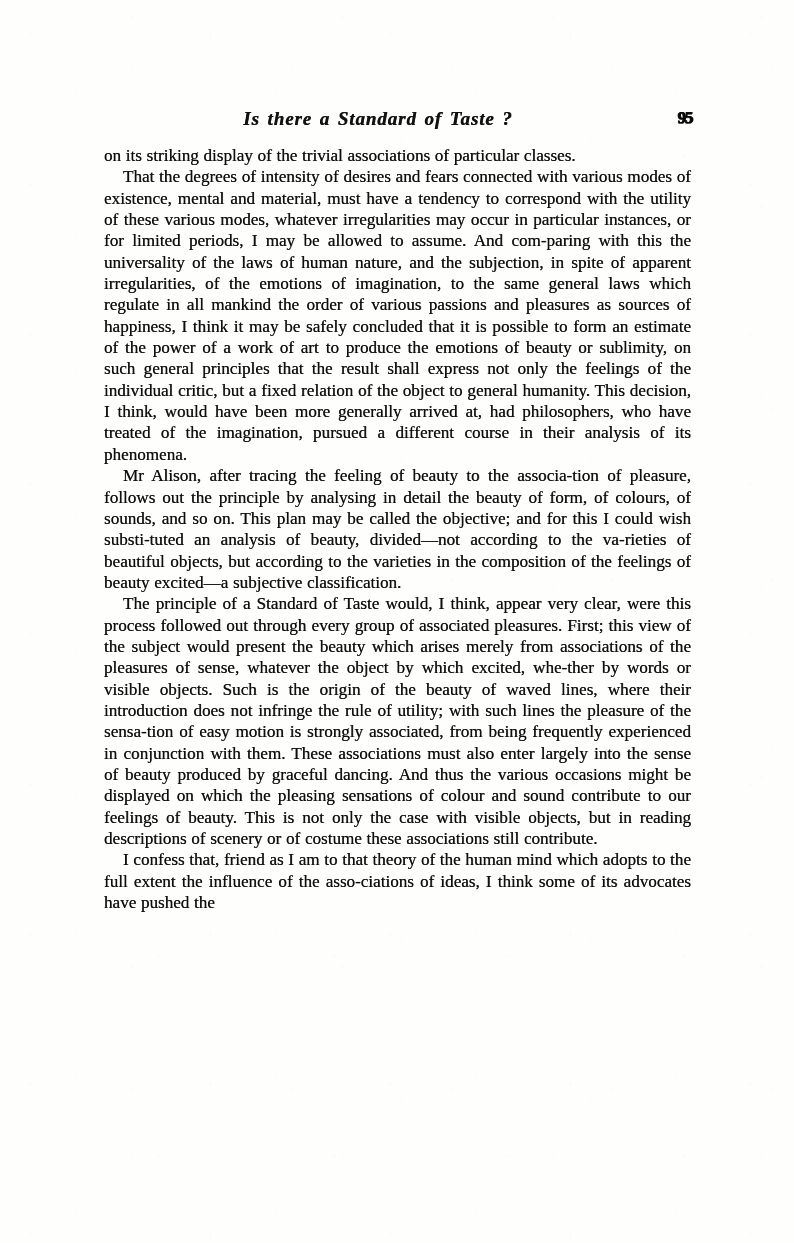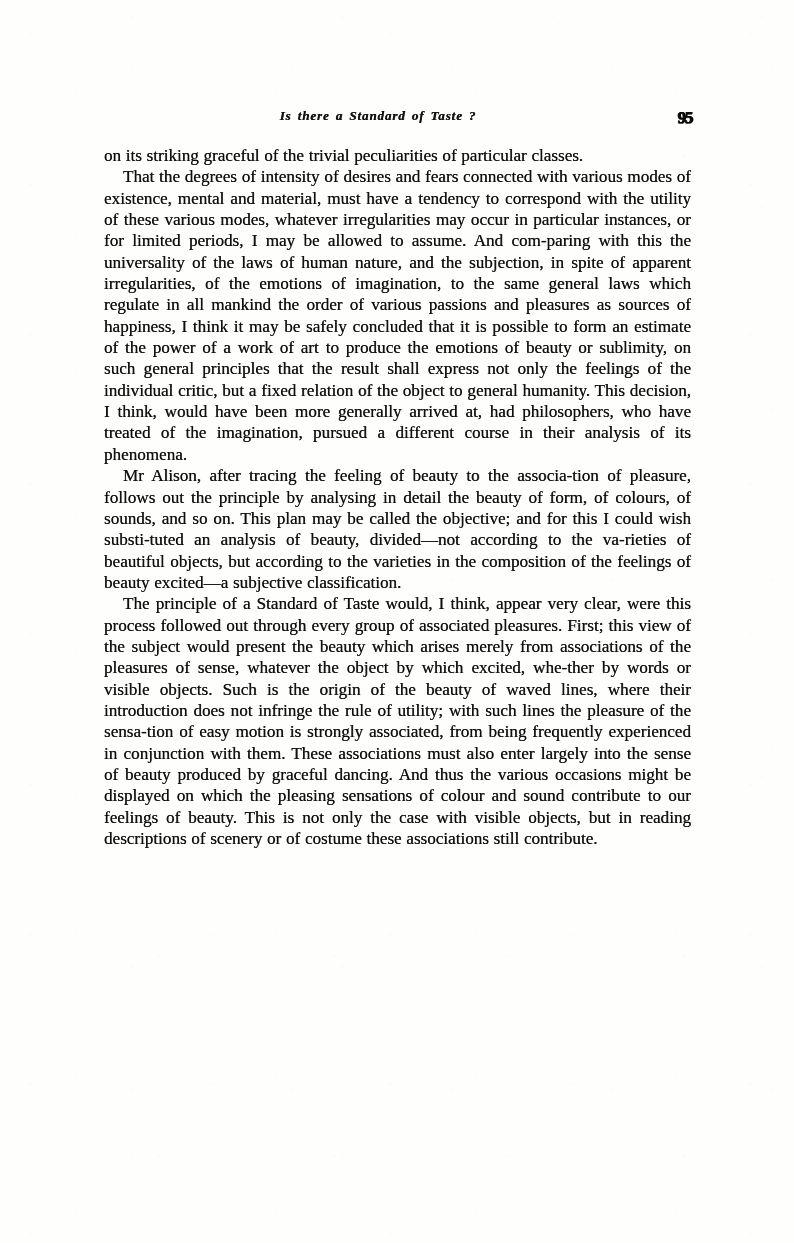--- a/index.html
+++ b/index.html
@@ -34,21 +34,21 @@
     height: 26px;
   }
   .head-title {
     position: absolute;
     left: 0;
     right: 0;
     top: 0;
     text-align: center;
     font-style: italic;
     font-weight: bold;
-    font-size: 13px;
+    font-size: 19px;
     letter-spacing: 0.9px;
     word-spacing: 2px;
     color: #111111;
     text-shadow: 0.35px 0 0 rgba(17,17,17,0.75),
                  0 0.35px 0 rgba(17,17,17,0.45);
     padding-right: 38px;
   }
   .head-folio {
     position: absolute;
     right: -2px;
@@ -114,20 +114,21 @@
 <body>
 
 <div class="page">
 
   <div class="running-head">
     <div class="head-title">Is there a Standard of Taste ?</div>
     <div class="head-folio">95</div>
   </div>
 
   <div class="column">
-    <p class="para no-indent full-justify" style="text-align-last: left;">on its striking graceful of the trivial peculiarities of particular classes.</p>
+    <p class="para no-indent full-justify" style="text-align-last: left;">on its striking display of the trivial associations of particular classes.</p>
     <p class="para">That the degrees of intensity of desires and fears connected with various modes of existence, mental and material, must have a tendency to correspond with the utility of these various modes, whatever irregularities may occur in particular instances, or for limited periods, I may be allowed to assume. And com-<wbr>paring with this the universality of the laws of human nature, and the subjection, in spite of apparent irregularities, of the emotions of imagination, to the same general laws which regulate in all mankind the order of various passions and pleasures as sources of happiness, I think it may be safely concluded that it is possible to form an estimate of the power of a work of art to produce the emotions of beauty or sublimity, on such general principles that the result shall express not only the feelings of the individual critic, but a fixed relation of the object to general humanity. This decision, I think, would have been more generally arrived at, had philosophers, who have treated of the imagination, pursued a different course in their analysis of its phenomena.</p>
     <p class="para">Mr Alison, after tracing the feeling of beauty to the associa-<wbr>tion of pleasure, follows out the principle by analysing in detail the beauty of form, of colours, of sounds, and so on. This plan may be called the objective; and for this I could wish substi-<wbr>tuted an analysis of beauty, divided—not according to the va-<wbr>rieties of beautiful objects, but according to the varieties in the composition of the feelings of beauty excited—a subjective classification.</p>
     <p class="para">The principle of a Standard of Taste would, I think, appear very clear, were this process followed out through every group of associated pleasures. First; this view of the subject would present the beauty which arises merely from associations of the pleasures of sense, whatever the object by which excited, whe-<wbr>ther by words or visible objects. Such is the origin of the beauty of waved lines, where their introduction does not infringe the rule of utility; with such lines the pleasure of the sensa-<wbr>tion of easy motion is strongly associated, from being frequently experienced in conjunction with them. These associations must also enter largely into the sense of beauty produced by graceful dancing. And thus the various occasions might be displayed on which the pleasing sensations of colour and sound contribute to our feelings of beauty. This is not only the case with visible objects, but in reading descriptions of scenery or of costume these associations still contribute.</p>
+    <p class="para">I confess that, friend as I am to that theory of the human mind which adopts to the full extent the influence of the asso-<wbr>ciations of ideas, I think some of its advocates have pushed the</p>
   </div>
 
   <div class="grain"></div>
 </div>
 
 </body></html>

